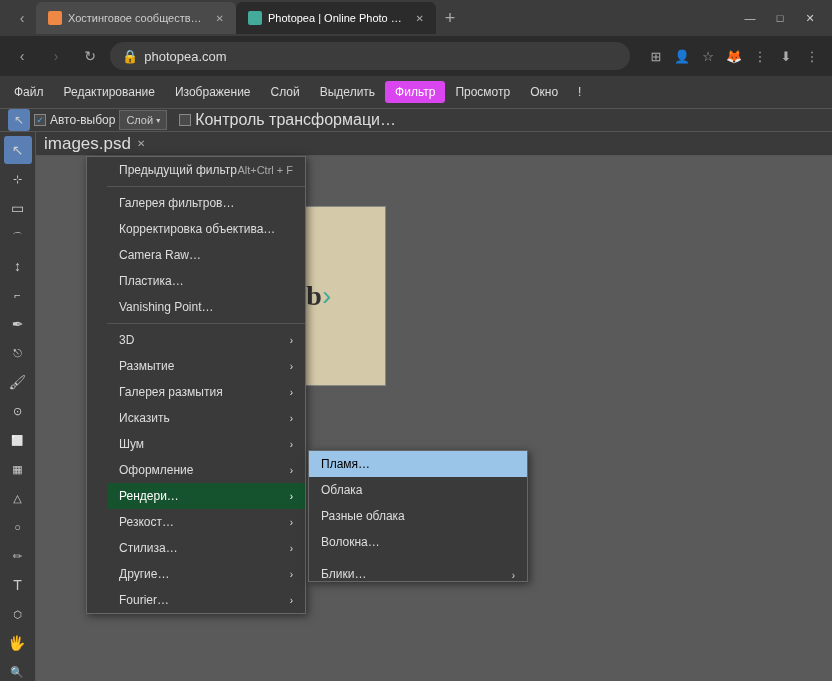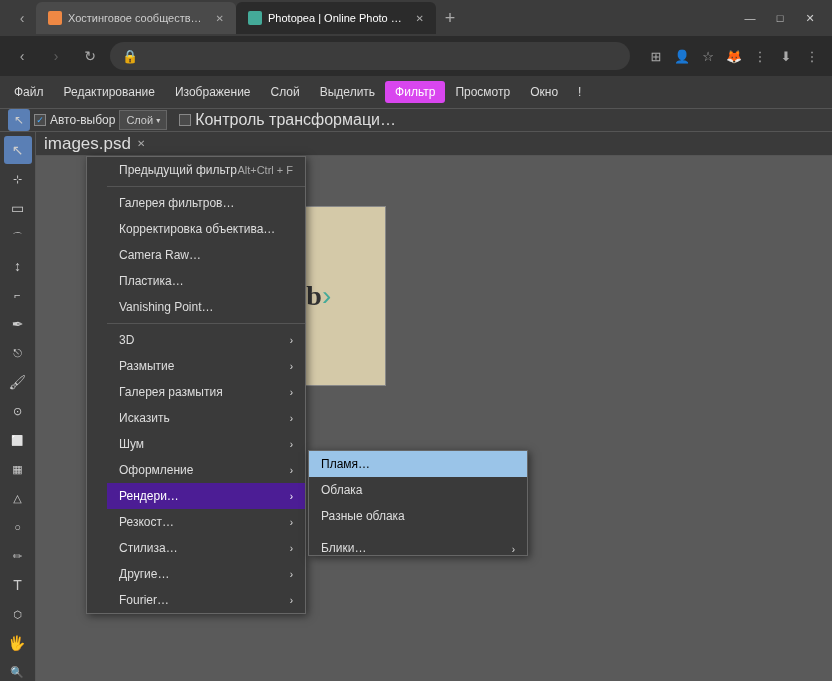--- a/index.html
+++ b/index.html
@@ -58,21 +58,21 @@
     .image-box { width: 220px; height: 180px; background: #d4c9a8; border: 1px solid #888; display: flex; align-items: center; justify-content: center; position: absolute; left: 130px; top: 50px; }
     .timeweb-logo { font-size: 28px; font-weight: bold; color: #333; font-family: Georgia, serif; }
     .timeweb-arrow { color: #4a9; font-size: 28px; }
 
     
     .dropdown-panel { position: absolute; background: #3a3a3a; border: 1px solid #666; box-shadow: 2px 2px 8px rgba(0,0,0,0.5); z-index: 100; min-width: 220px; }
     .dropdown-panel.main { top: 0; left: 0; width: 196px; padding-left: 20px; }
     .dropdown-panel.sub { left: 222px; top: 210px; width: 160px; }
 
     .menu-row { height: 26px; display: flex; align-items: center; padding: 0 12px; font-size: 12px; color: #ddd; cursor: pointer; position: relative; }
-    .menu-row.highlighted { background: #4c1d95; color: #fff; }
+    .menu-row.highlighted { background: #14532d; color: #fff; }
     .menu-row .shortcut { margin-left: auto; font-size: 11px; color: #aaa; }
     .menu-row .arrow { margin-left: auto; font-size: 10px; }
     .menu-separator { height: 1px; background: #555; margin: 3px 0; }
 
     .sub-menu-item { height: 26px; display: flex; align-items: center; padding: 0 12px; font-size: 12px; color: #ddd; cursor: pointer; }
     .sub-menu-item.highlighted { background: #9ac4e8; color: #000; }
 
     
     .color-boxes { margin-top: auto; display: flex; flex-direction: column; align-items: center; gap: 2px; padding: 4px; }
   </style>
@@ -98,20 +98,21 @@
       <div class="win-btn">□</div>
       <div class="win-btn close">✕</div>
     </div>
   </div>
   <div class="address-bar">
     <div class="nav-btn">‹</div>
     <div class="nav-btn" style="opacity:0.4;">›</div>
     <div class="nav-btn">↻</div>
     <div class="url-box">
       <span style="color:#8a8; font-size:13px;">🔒</span>
+      <span class="url-text">photopea.com</span>
     </div>
     <div class="toolbar-icons">
       <div class="addr-icon">⊞</div>
       <div class="addr-icon">👤</div>
       <div class="addr-icon">☆</div>
       <div class="addr-icon">🦊</div>
       <div class="addr-icon">⋮</div>
       <div class="addr-icon">⬇</div>
       <div class="addr-icon">⋮</div>
     </div>
@@ -259,20 +260,23 @@
           <div class="dropdown-panel sub" style="position:absolute;left:222px;top:294px;">
             <div class="sub-menu-item highlighted">
               <span>Пламя…</span>
             </div>
             <div class="sub-menu-item">
               <span>Облака</span>
             </div>
             <div class="sub-menu-item">
               <span>Разные облака</span>
             </div>
+            <div class="sub-menu-item">
+              <span>Волокна…</span>
+            </div>
             <div class="sub-menu-item" style="display:flex;align-items:flex-end;justify-content:space-between;">
               <span>Блики…</span>
               <span style="font-size:10px;">›</span>
             </div>
           </div>
         </div>
       </div>
     </div>
   </div>
 </div>

